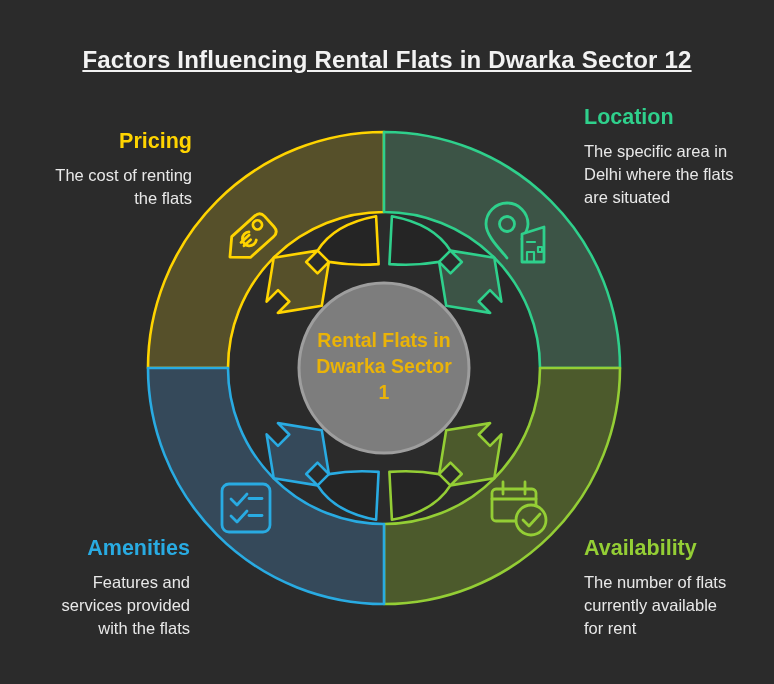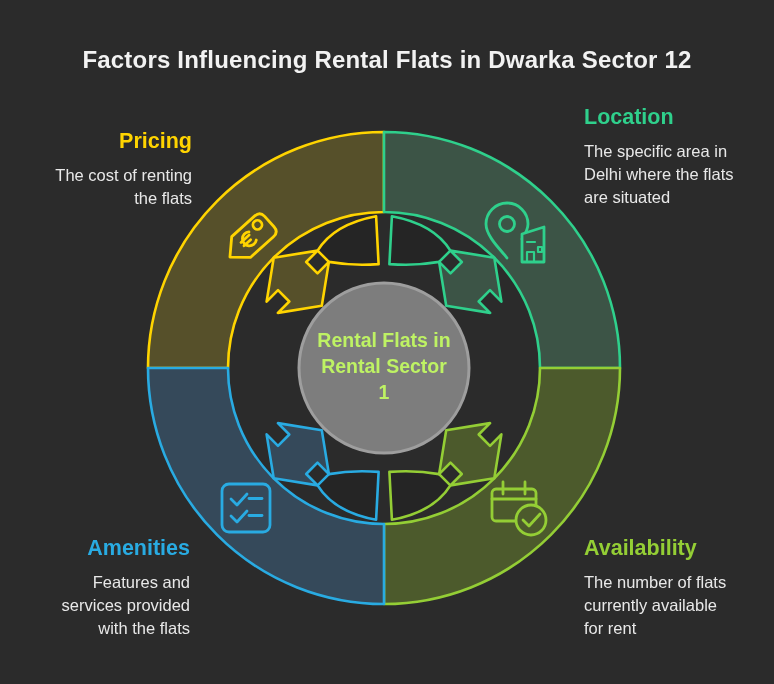--- a/index.html
+++ b/index.html
@@ -1,33 +1,33 @@
 <!DOCTYPE html>
 <html><head>
 <meta charset="utf-8">
 <style>
   html,body{margin:0;padding:0;background:#2B2B2B;}
   #stage{position:relative;width:774px;height:684px;background:#2B2B2B;overflow:hidden;
          font-family:"Liberation Sans","DejaVu Sans",sans-serif;}
   #diagram-svg{position:absolute;left:0;top:0;}
   .title{position:absolute;left:0;top:46px;width:774px;text-align:center;
-         color:#F2F2F2;font-size:24px;font-weight:bold;letter-spacing:.2px;}
+         color:#F2F2F2;font-size:24px;font-weight:bold;letter-spacing:.2px;text-decoration:underline;}
   .qblock{position:absolute;width:230px;}
   .qblock h2{margin:0;font-size:21.5px;font-weight:bold;line-height:24px;}
   .qblock .desc{margin-top:11px;color:#E8E8E8;font-size:16.5px;line-height:23px;}
   .q-pricing{top:129px;right:582px;text-align:right;}
   .q-pricing h2{color:#FFD400;}
   .q-location{top:105px;left:584px;text-align:left;}
   .q-location h2{color:#2FD08C;}
   .q-amenities{top:536px;right:584px;text-align:right;}
   .q-amenities h2{color:#29ABE2;}
   .q-availability{top:536px;left:584px;text-align:left;}
   .q-availability h2{color:#94CE35;}
   .center-label{position:absolute;left:274px;top:327px;width:220px;text-align:center;
-                color:#bef264;font-size:19.5px;font-weight:bold;line-height:26px;}
+                color:#eab308;font-size:19.5px;font-weight:bold;line-height:26px;}
   .ring,.band,.arrow2{stroke-width:2.6;stroke-linejoin:round;}
   .icon{fill:none;stroke-width:2.8;stroke-linecap:round;stroke-linejoin:round;}
 </style>
 </head>
 <body>
 
 <div id="stage">
 
   <div class="title">Factors Influencing Rental Flats in Dwarka Sector 12</div>
 
@@ -89,21 +89,21 @@
       <path d="M-11 -21 V-9 M11 -21 V-9"></path>
       <circle cx="17" cy="17" r="15" fill="#4C5A2C"></circle>
       <path d="M9 17 l6 6 l11 -12"></path>
     </g>
 
     <circle cx="384" cy="368" r="85" stroke-width="3" fill="#7D7D7D" stroke="#9E9E9E"></circle>
   </svg>
 
   <div class="center-label">
     <div>Rental Flats in</div>
-    <div>Rental Sector</div>
+    <div>Dwarka Sector</div>
     <div>1</div>
   </div>
 
   <div class="qblock q-pricing">
     <h2>Pricing</h2>
     <div class="desc">
       <div>The cost of renting</div>
       <div>the flats</div>
     </div>
   </div>

